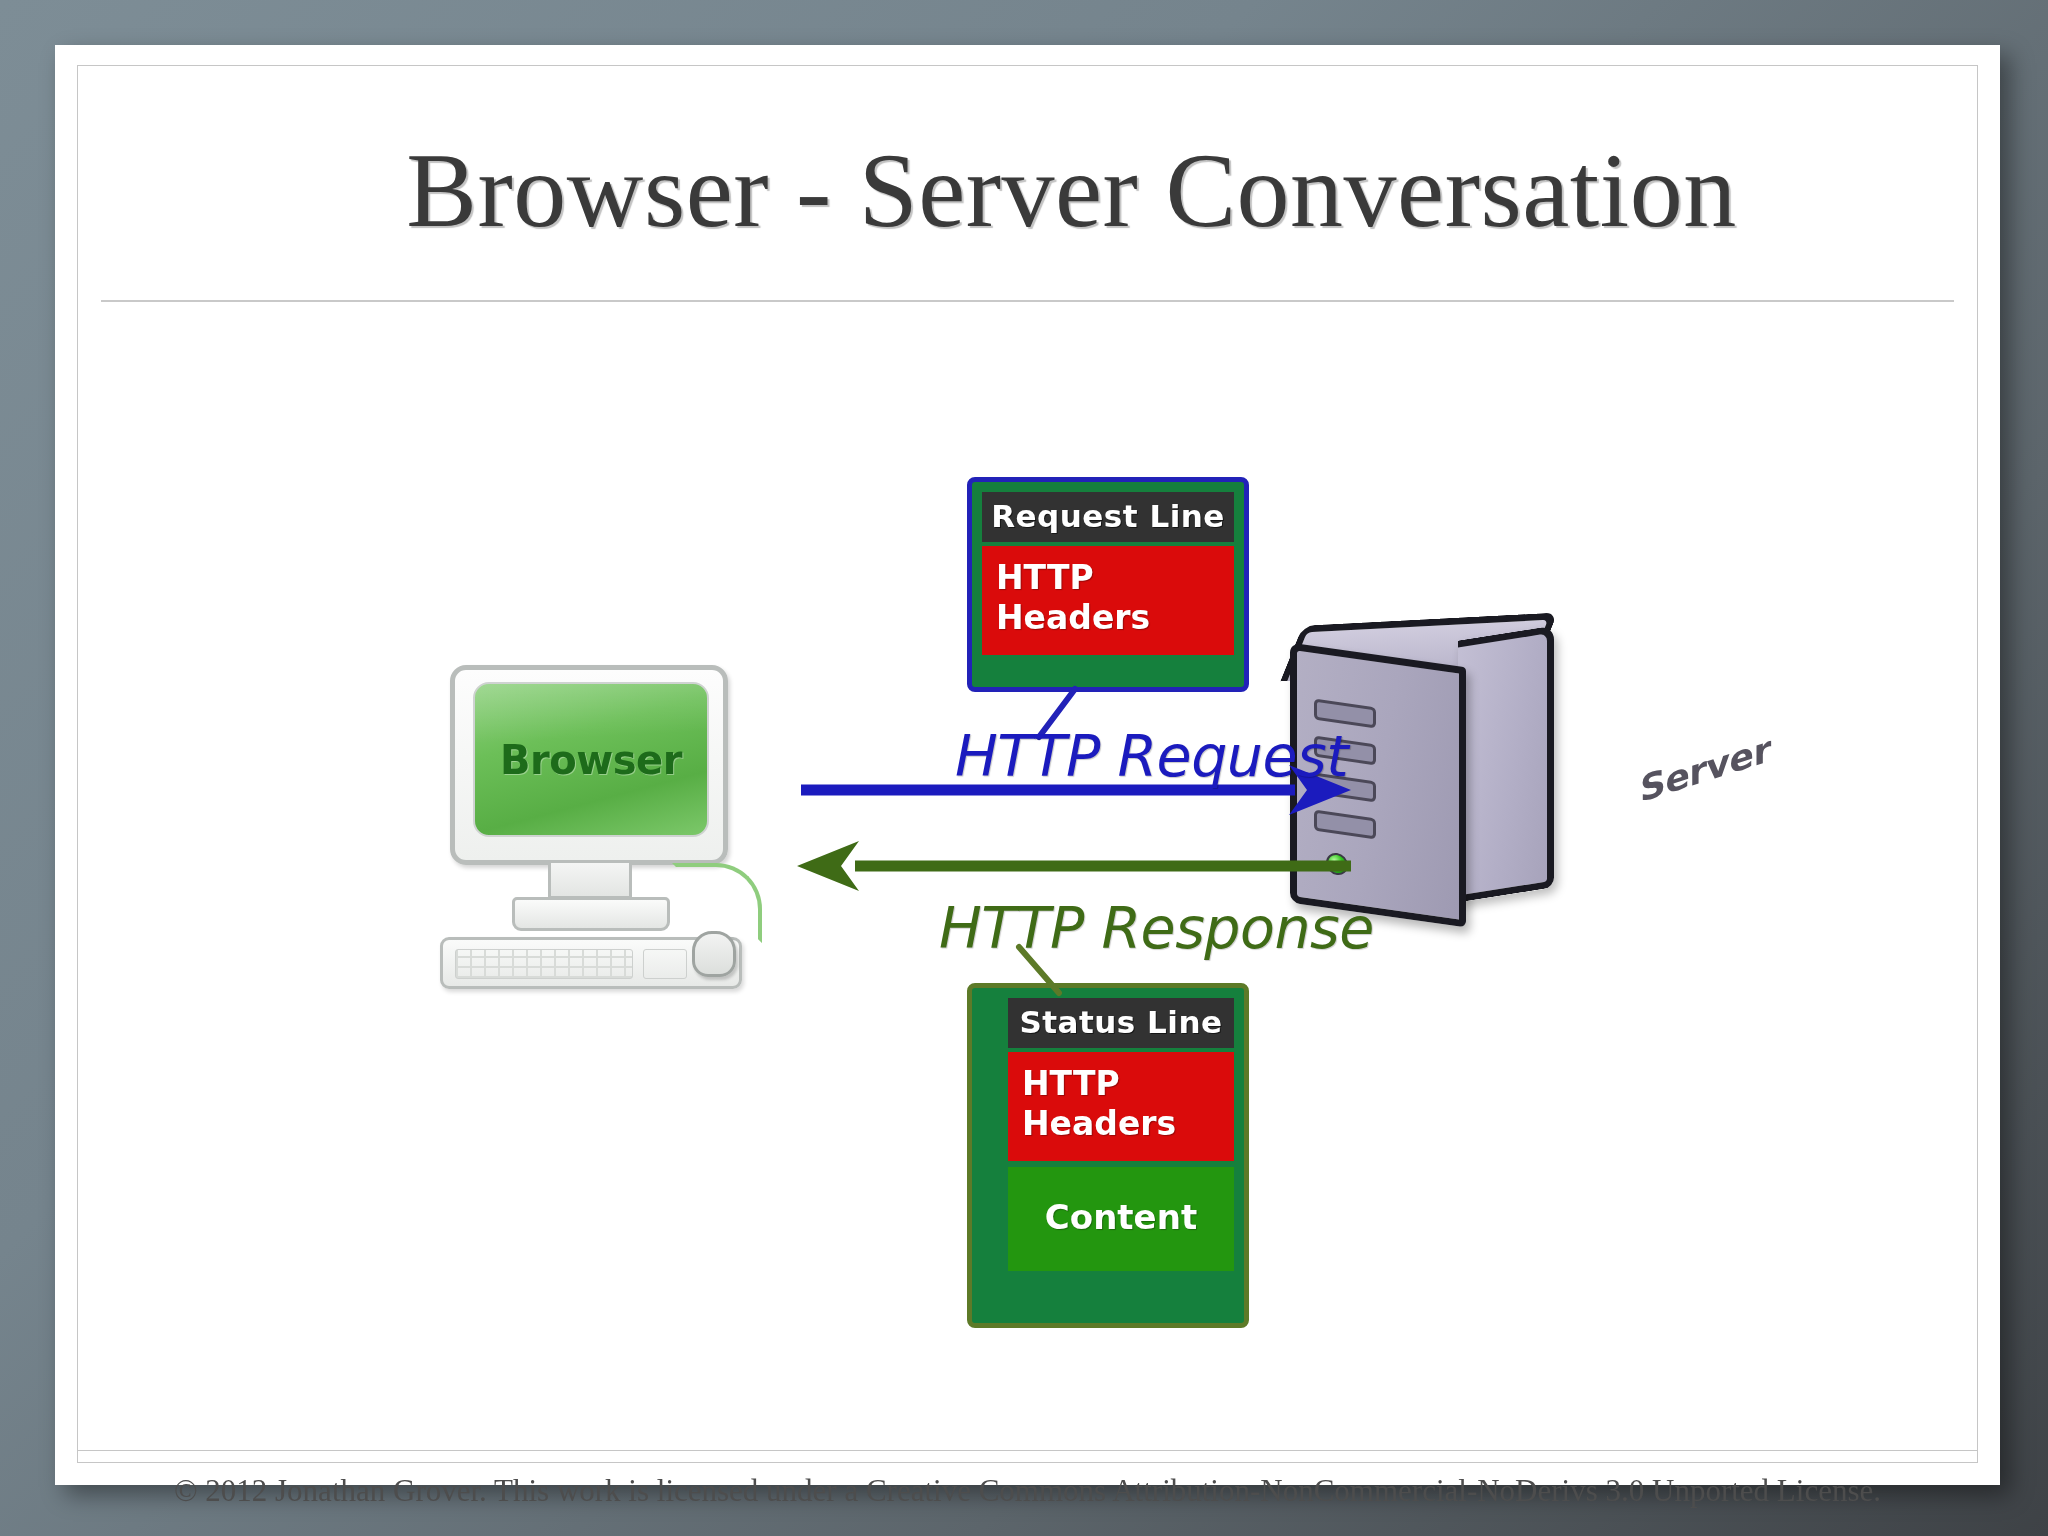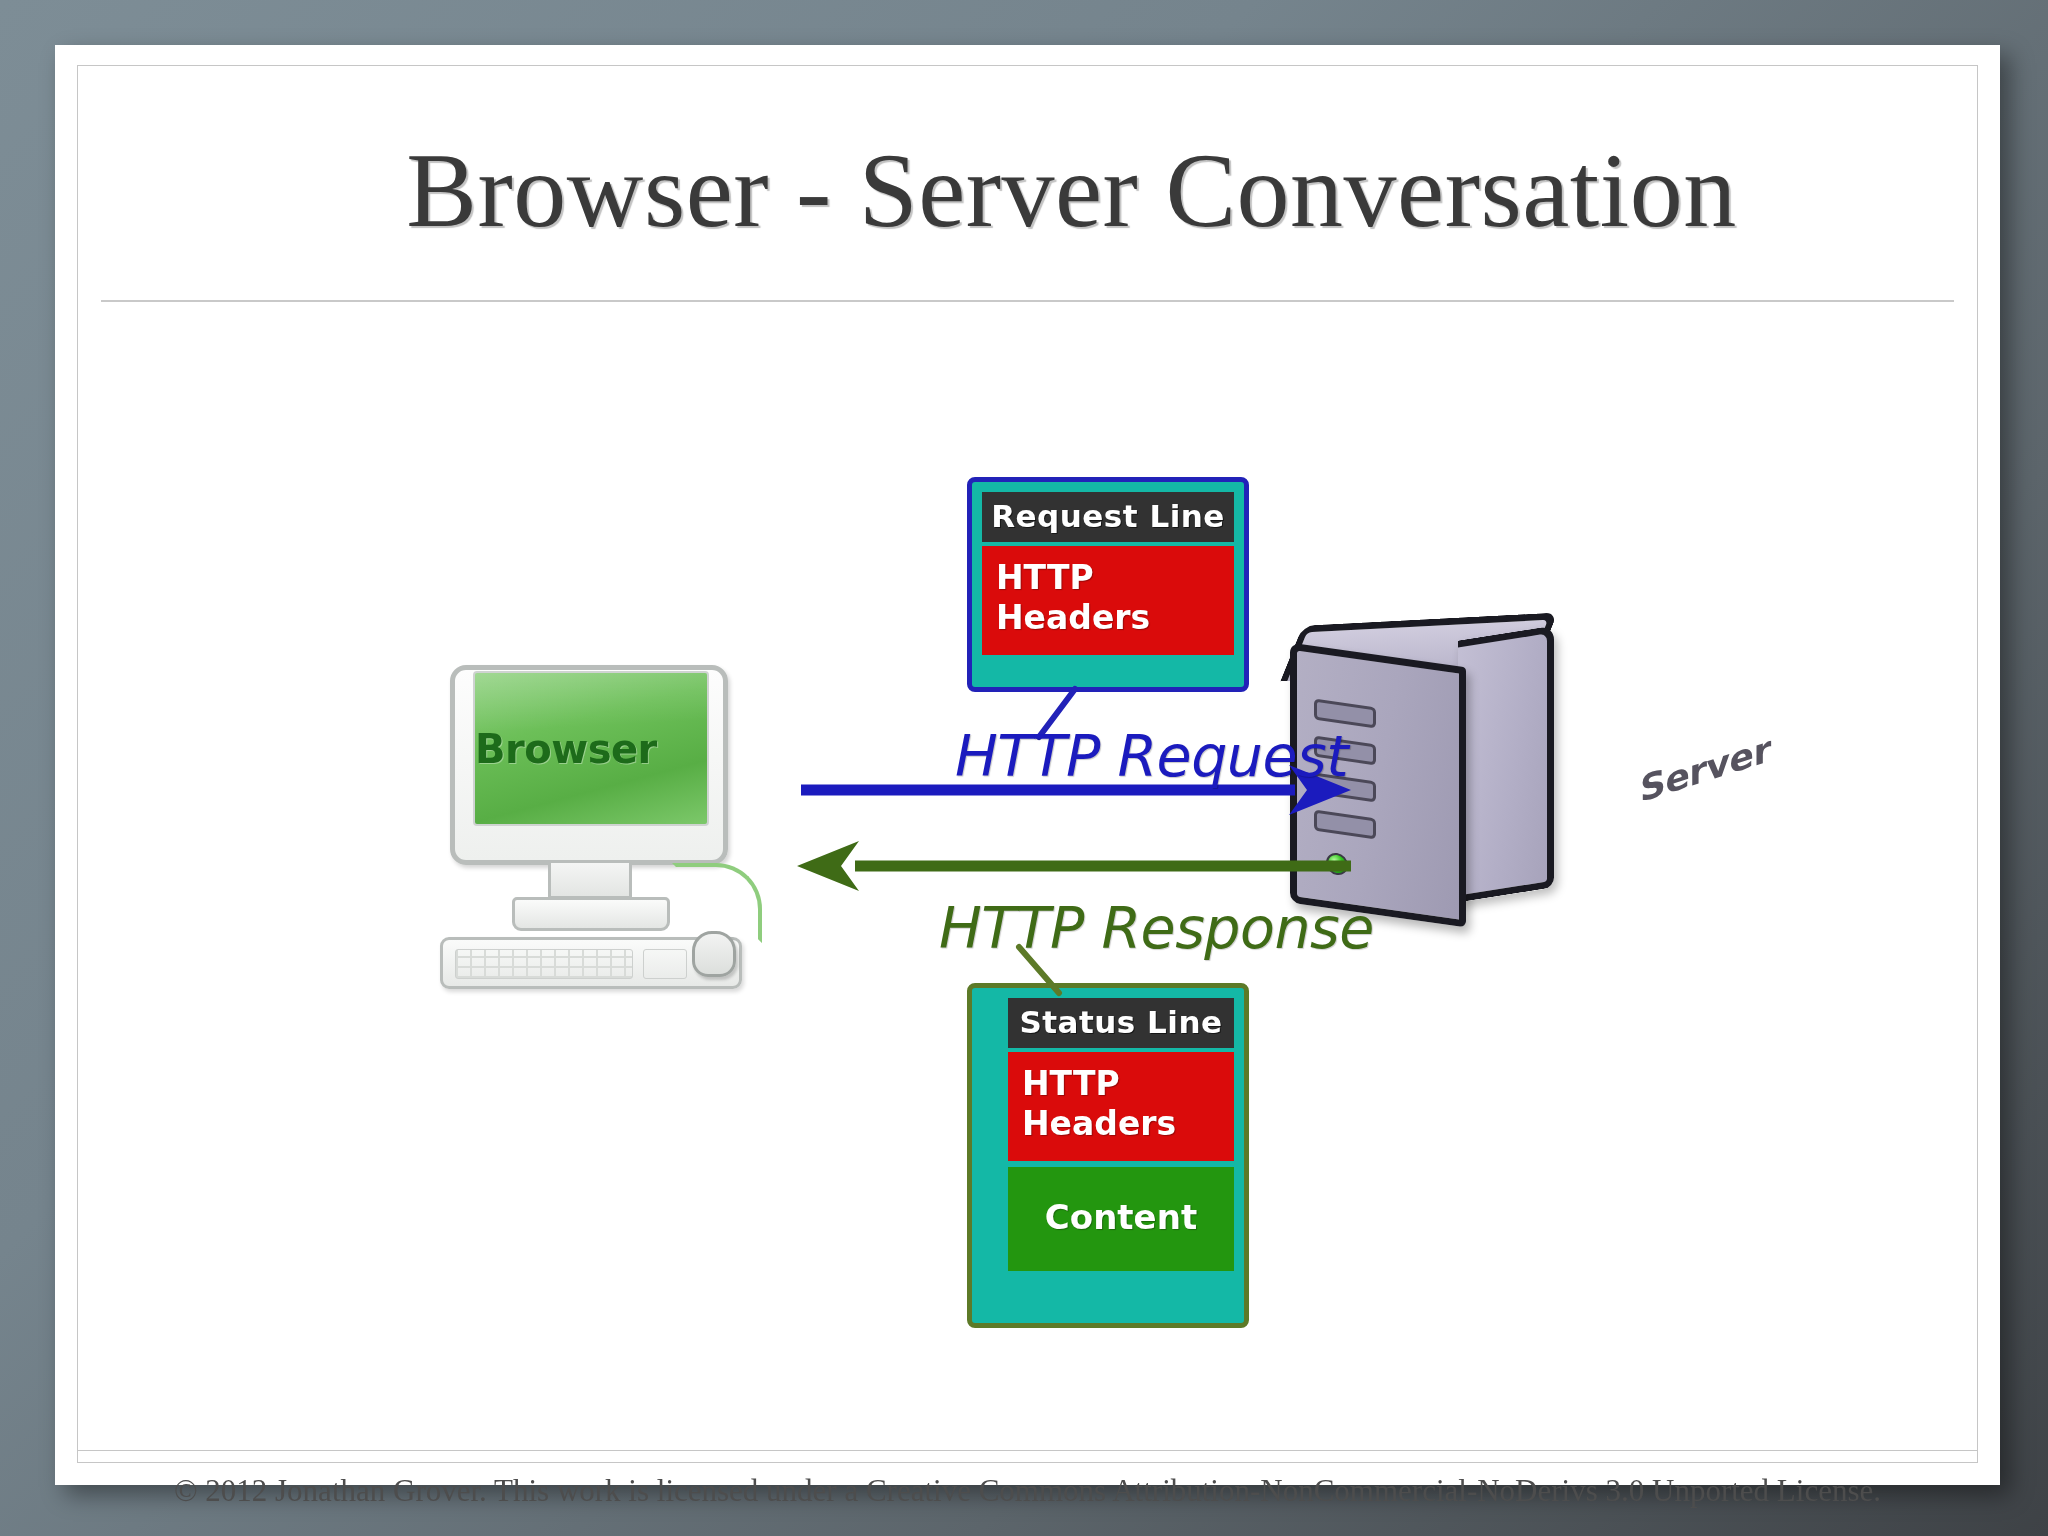--- a/index.html
+++ b/index.html
@@ -83,29 +83,29 @@
     left: 10px; top: 0px;
     width: 278px; height: 200px;
     border: 5px solid #b9bdbb;
     border-radius: 16px;
     background: linear-gradient(180deg,#fdfdfd 0%, #eef0ee 100%);
     box-shadow: 2px 3px 4px rgba(0,0,0,0.17);
     box-sizing: border-box;
   }
   .mon-screen {
     position: absolute;
-    left: 18px; top: 1px;
+    left: 18px; top: 12px;
     width: 236px; height: 155px;
-    border-radius: 4px;
+    border-radius: 16px;
     background: linear-gradient(165deg,#8fd17f 0%, #6cbf58 35%, #58ae45 70%, #7cc86a 100%);
     border: 2px solid #cfd3d1;
     box-sizing: border-box;
     display: flex;
     align-items: center;
-    justify-content: flex-start;
+    justify-content: center;
     overflow: hidden;
   }
   .mon-screen::after {
     content: "";
     position: absolute;
     left: -10%; top: -40%;
     width: 130%; height: 75%;
     background: linear-gradient(180deg, rgba(255,255,255,0.30), rgba(255,255,255,0.0));
     transform: rotate(-3deg);
   }
@@ -263,21 +263,21 @@
     font-size: 36px;
     color: #56535f;
     text-shadow: 1px 1px 0 rgba(255,255,255,0.55);
     transform: skewY(-9deg);
     letter-spacing: -0.5px;
   }
 
   
   .packet {
     position: absolute;
-    background: #14b8a6;
+    background: #15803d;
     border-radius: 8px;
     box-sizing: border-box;
     padding: 10px;
   }
   #request-packet {
     left: 912px;
     top: 432px;
     width: 282px;
     height: 215px;
     border: 5px solid #2222b8;

